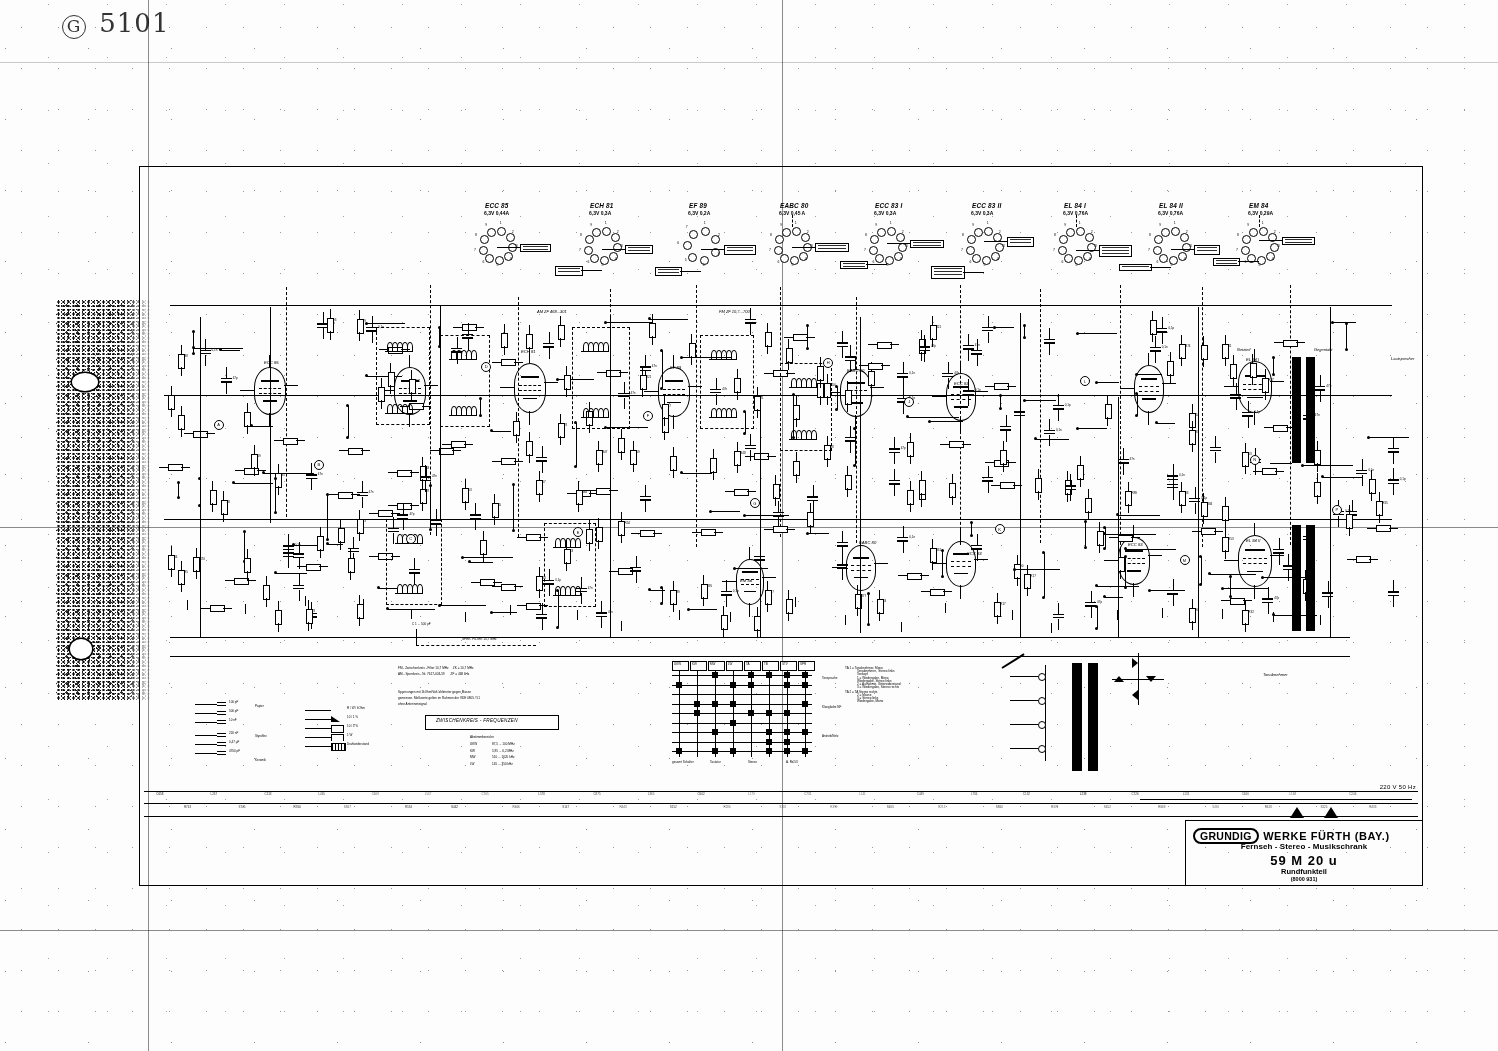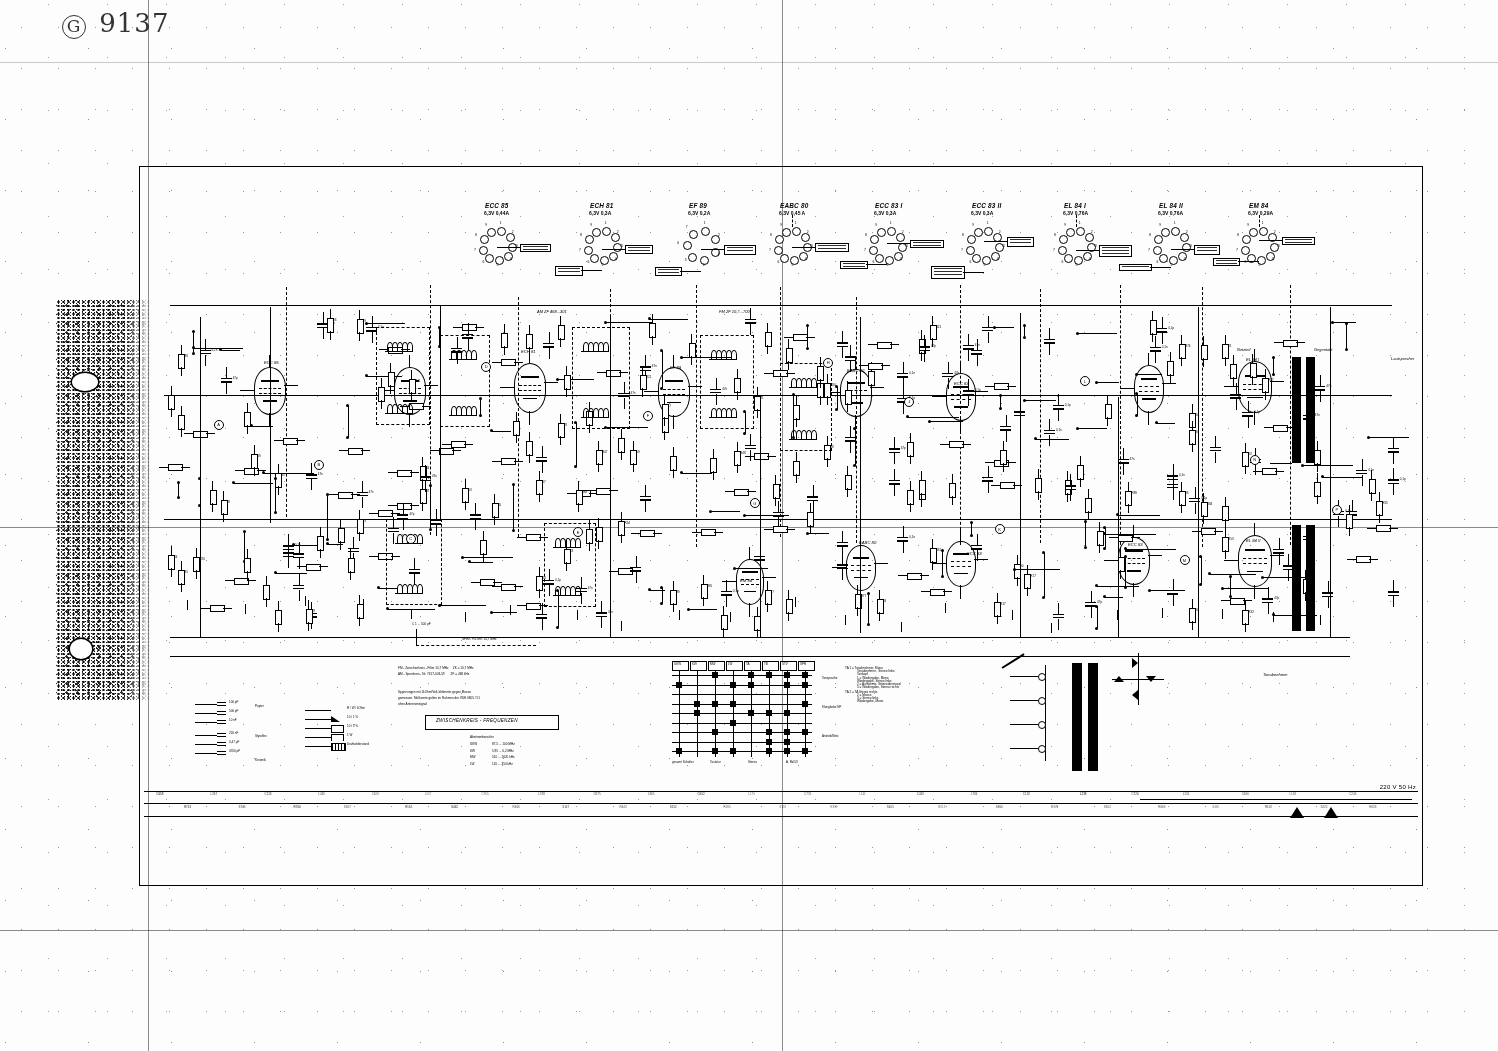--- a/index.html
+++ b/index.html
@@ -110,21 +110,21 @@
 <div id="page">
 
   <div id="speckle"></div>
 
   <div id="smudge"></div>
   <div class="punch" style="left:72px;top:373px;width:26px;height:18px;"></div>
   <div class="punch" style="left:70px;top:639px;width:22px;height:20px;"></div>
 
   <div id="handwrite">
     <span class="ring">G</span>
-    <span style="margin-left:4px;">9137</span>
+    <span style="margin-left:4px;">5101</span>
   </div>
 
   <div class="cropline" style="left:148px;top:0;width:1px;height:1051px;"></div>
   <div class="cropline" style="left:782px;top:0;width:1px;height:1051px;"></div>
   <div class="cropline" style="left:0;top:527px;width:1498px;height:1px;"></div>
   <div class="cropline" style="left:0;top:930px;width:1498px;height:1px;"></div>
   <div class="cropline" style="left:0;top:62px;width:1498px;height:1px;opacity:.2"></div>
 
   <div id="frame">
   <div id="framefill">
@@ -2443,16 +2443,26 @@
             <div class="t tiny2 smear" style="position: absolute; left: 1072.16px; top: 15px; font-size: 3px; opacity: 0.570713;">S490</div>
             <div class="t tiny2 smear" style="position: absolute; left: 1101.66px; top: 2px; font-size: 3px; opacity: 0.720798;">C666</div>
             <div class="t tiny2 smear" style="position: absolute; left: 1124.65px; top: 15px; font-size: 3px; opacity: 0.690301;">R618</div>
             <div class="t tiny2 smear" style="position: absolute; left: 1149.4px; top: 2px; font-size: 3px; opacity: 0.646611;">L168</div>
             <div class="t tiny2 smear" style="position: absolute; left: 1180.46px; top: 15px; font-size: 3px; opacity: 0.741459;">S225</div>
             <div class="t tiny2 smear" style="position: absolute; left: 1209.19px; top: 2px; font-size: 3px; opacity: 0.735581;">C246</div>
             <div class="t tiny2 smear" style="position: absolute; left: 1229.2px; top: 15px; font-size: 3px; opacity: 0.712684;">R433</div>
           </div>
     </div>
 
+    <div id="titleblock">
+      <div class="l1">
+        <span class="grundig-pill">GRUNDIG</span>
+        <span class="werke">WERKE FÜRTH (BAY.)</span>
+      </div>
+      <div class="l2">Fernseh - Stereo - Musikschrank</div>
+      <div class="l3">59 M 20 u</div>
+      <div class="l4">Rundfunkteil</div>
+      <div class="l5">(8000 931)</div>
+    </div>
 
   </div>
   </div>
 </div>
 
 </body></html>

